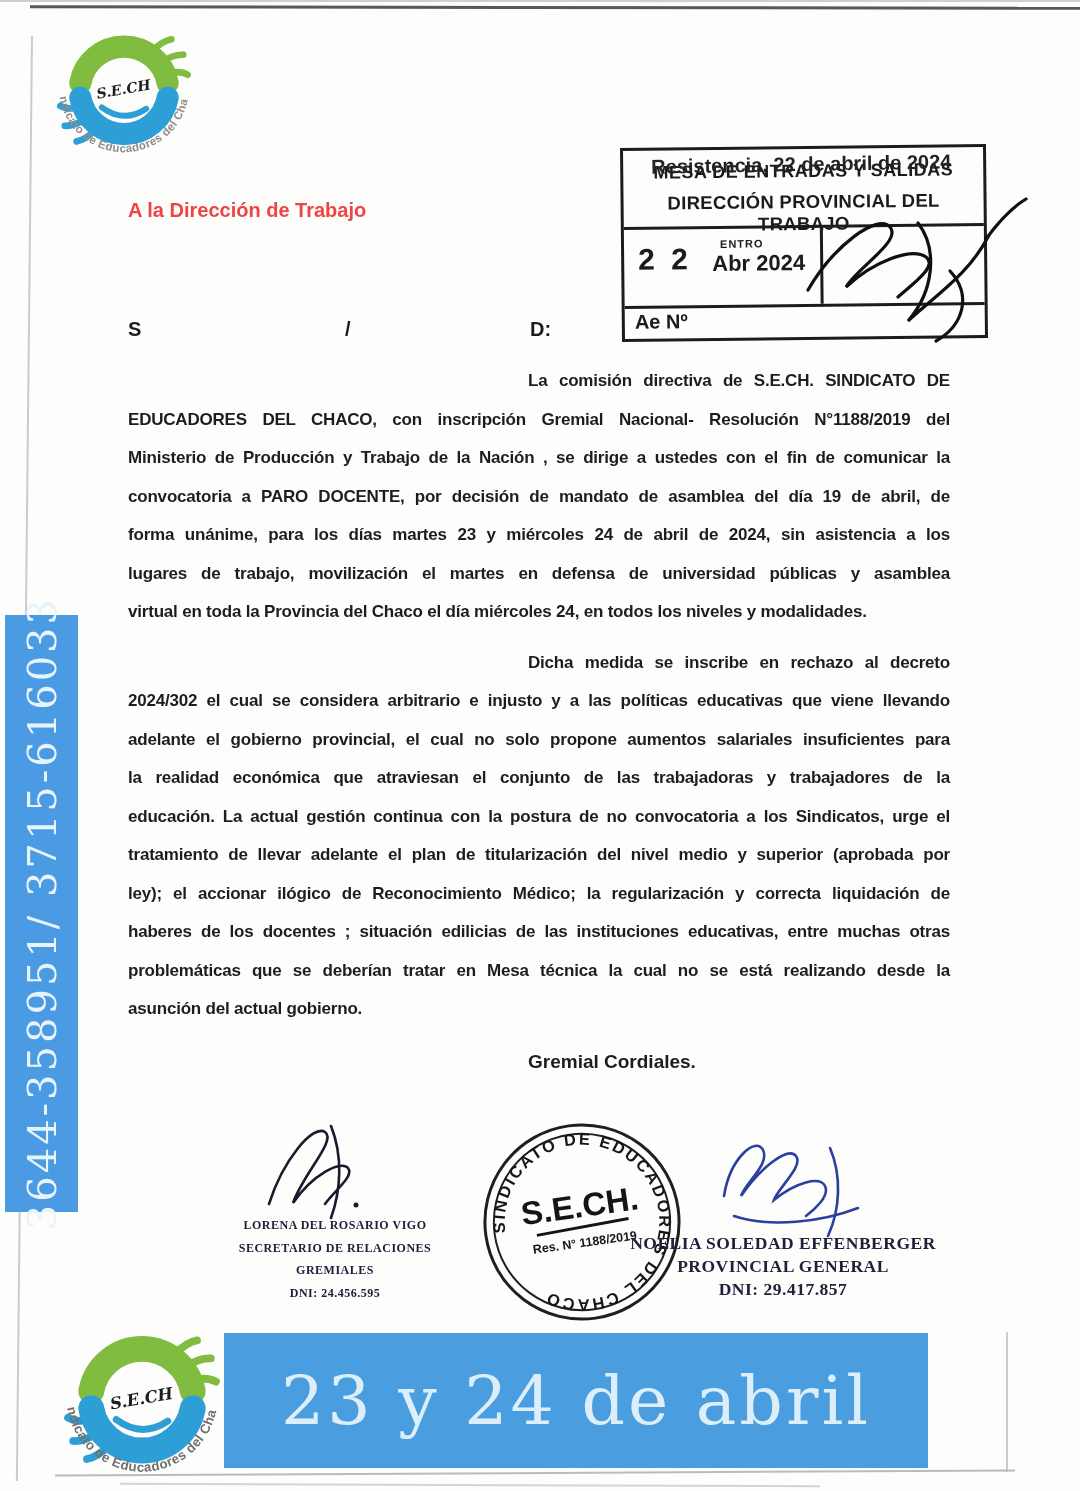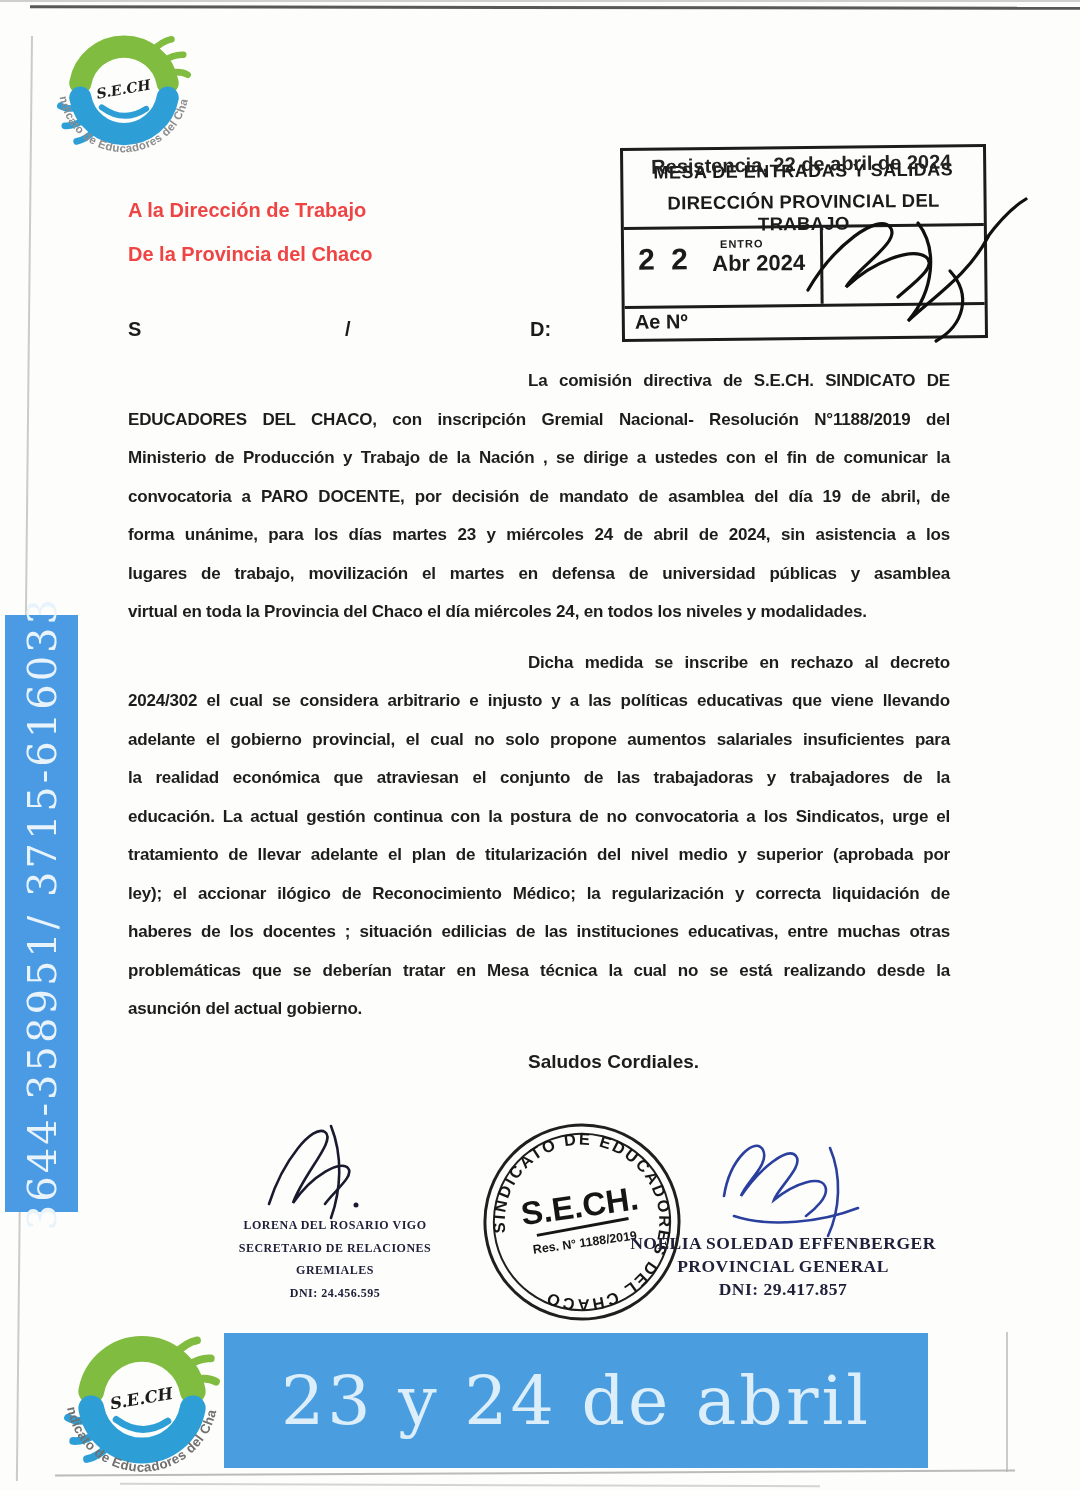--- a/index.html
+++ b/index.html
@@ -90,21 +90,20 @@
     <path d="M70,118 q30,22 60,2" stroke="#2E9FD6" stroke-width="8" fill="none" stroke-linecap="round"></path>
     <text x="100" y="100" text-anchor="middle" font-size="19" font-family="DejaVu Serif, serif" font-style="italic" font-weight="bold" fill="#1c1c1c" transform="rotate(-10 100 97)">S.E.CH</text>
     <path id="lr1" d="M13,104 A88,88 0 0 0 187,104" fill="none"></path>
     <text font-size="15.5" font-weight="bold" font-family="Liberation Sans, sans-serif" fill="#8d8d8d" letter-spacing="0.5">
       <textPath href="#lr1" startOffset="50%" text-anchor="middle">Sindicato de Educadores del Chaco</textPath>
     </text>
   </svg>
 
   <div class="abs addr">
     <div>A la Dirección de Trabajo</div>
-    <div>De la Provincia del Chaco</div>
   </div>
 
   <div class="abs entry">
     <div class="l1">MESA DE ENTRADAS Y SALIDAS</div>
     <div class="typed-date">Resistencia, 22 de abril de 2024</div>
     <div class="l2">DIRECCIÓN PROVINCIAL DEL TRABAJO</div>
     <div class="hr1"></div>
     <div class="vline"></div>
     <div class="day">2 2</div>
     <div class="entro">ENTRO</div>
@@ -141,21 +140,21 @@
       <div class="bline">adelante el gobierno provincial, el cual no solo propone aumentos salariales insuficientes para</div>
       <div class="bline">la realidad económica que atraviesan el conjunto de las trabajadoras y trabajadores de la</div>
       <div class="bline">educación. La actual gestión continua con la postura de no convocatoria a los Sindicatos, urge el</div>
       <div class="bline">tratamiento de llevar adelante el plan de titularización del nivel medio y superior (aprobada por</div>
       <div class="bline">ley); el accionar ilógico de Reconocimiento Médico; la regularización y correcta liquidación de</div>
       <div class="bline">haberes de los docentes ; situación edilicias de las instituciones educativas, entre muchas otras</div>
       <div class="bline">problemáticas que se deberían tratar en Mesa técnica la cual no se está realizando desde la</div>
       <div class="bline lastln">asunción del actual gobierno.</div>
     </div>
 
-    <div class="closing">Saludos Cordiales.</div>
+    <div class="closing">Gremial Cordiales.</div>
   </div>
 
   <svg class="abs" style="left:255px;top:1108px;width:125px;height:115px" viewBox="0 0 125 115">
     <g stroke="#1a1a2e" stroke-width="2.6" fill="none" stroke-linecap="round">
       <path d="M14,96 C28,52 58,16 70,24 C82,32 48,66 38,95 C58,66 86,52 93,60 C100,68 78,84 70,96"></path>
       <path d="M76,18 C88,48 86,82 76,110"></path>
     </g>
     <circle cx="101" cy="97" r="2.5" fill="#1a1a2e"></circle>
   </svg>
 

